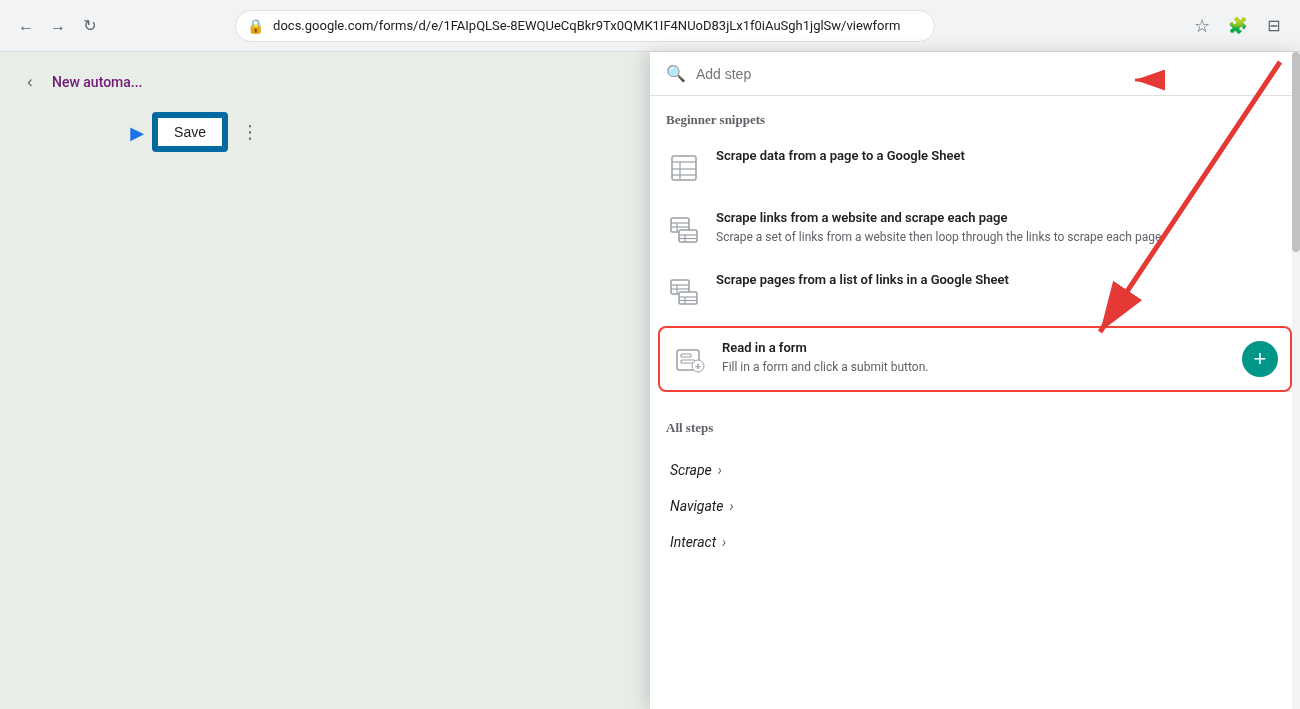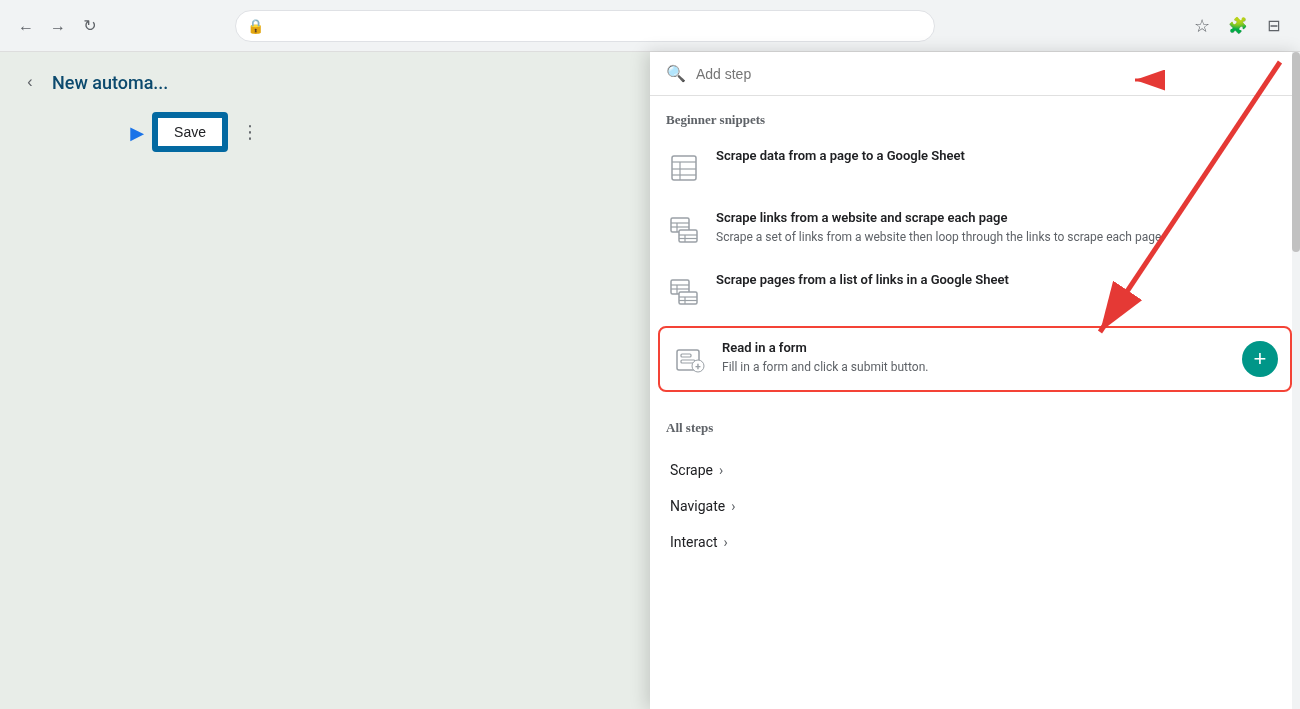--- a/index.html
+++ b/index.html
@@ -118,23 +118,23 @@
       border: none;
       cursor: pointer;
       display: flex;
       align-items: center;
       justify-content: center;
       color: #5f6368;
       font-size: 16px;
       border-radius: 50%;
     }
     .page-title {
-      font-size: 18px;
+      font-size: 14px;
       font-weight: 500;
-      color: #0c4a6e;
+      color: #701a75;
     }
 
     .top-actions {
       display: flex;
       justify-content: flex-end;
       align-items: center;
       gap: 8px;
       margin-bottom: 8px;
     }
     .play-btn {
@@ -267,20 +267,21 @@
     
     .all-steps-section {
       padding: 8px 16px;
     }
     .step-link {
       display: flex;
       align-items: center;
       padding: 10px 4px;
       cursor: pointer;
       gap: 6px;
+      font-style: italic;
     }
     .step-link-text {
       font-size: 14px;
       color: #202124;
     }
     .step-link-arrow {
       color: #5f6368;
       font-size: 14px;
     }
 
@@ -336,20 +337,21 @@
 <body>
 
 <div class="browser-chrome">
   <div class="nav-buttons">
     <button class="nav-btn">←</button>
     <button class="nav-btn">→</button>
     <button class="nav-btn">↻</button>
   </div>
   <div class="address-bar">
     <span class="lock-icon">🔒</span>
+    <span class="address-text">docs.google.com/forms/d/e/1FAIpQLSe-8EWQUeCqBkr9Tx0QMK1IF4NUoD83jLx1f0iAuSgh1jglSw/viewform</span>
   </div>
   <div class="browser-actions">
     <button class="browser-action-btn">
       <span class="star-icon">☆</span>
     </button>
     <button class="browser-action-btn">
       <span>🧩</span>
     </button>
     <button class="browser-action-btn">
       <span>⊟</span>

